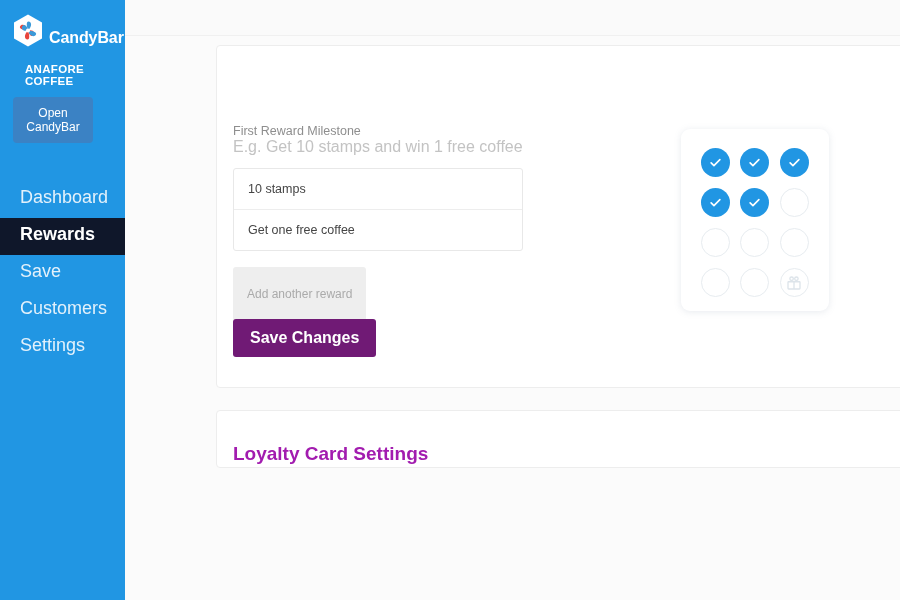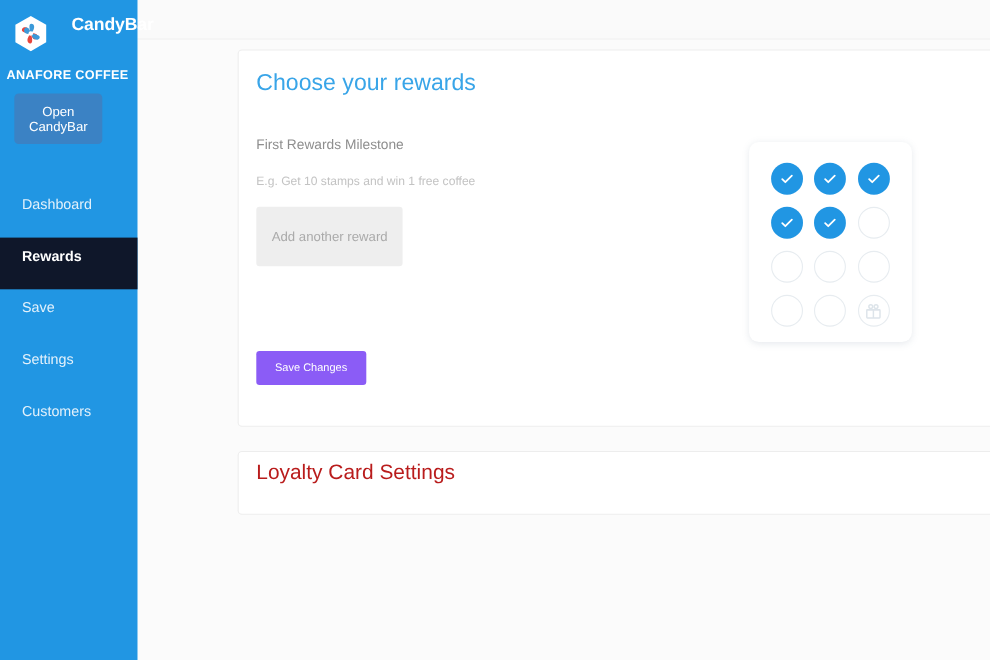--- a/index.html
+++ b/index.html
@@ -41,38 +41,38 @@
   .sidebar {
     position: absolute;
     left: 0; top: 0;
     width: 125px; height: 600px;
     background: #2196e3;
     z-index: 5;
   }
 
   .brand {
     display: flex;
-    align-items: flex-start;
+    align-items: flex-end;
     padding: 14px 0 0 13px;
-    gap: 22px;
+    gap: 6px;
   }
   .brand-logo { width: 30px; height: 33px; flex: 0 0 auto; display:block; }
   .brand-name {
     color: #ffffff;
     font-size: 16px;
     font-weight: 600;
     letter-spacing: -0.1px;
   }
 
   .store-name {
     color: #ffffff;
     font-size: 11.5px;
     font-weight: bold;
     letter-spacing: 0.3px;
-    padding: 16px 0 0 6px;
+    padding: 16px 0 0 25px;
   }
 
   .open-btn {
     display: block;
     margin: 10px 0 0 13px;
     width: 80px;
     padding: 9px 0;
     background: #3b82c4;
     color: #ffffff;
     border: none;
@@ -80,23 +80,23 @@
     font-family: inherit;
     font-size: 12px;
     cursor: pointer;
     text-align: center;
   }
 
   .nav { margin-top: 38px; }
   .nav-item {
     display: block;
     width: 125px;
-    padding: 8px 0 22px 20px;
+    padding: 8px 0 12px 20px;
     color: #e3f1fb;
-    font-size: 13px;
+    font-size: 18px;
     text-decoration: none;
     cursor: pointer;
     line-height: 17px;
   }
   .nav-item.active {
     background: #0f172a;
     color: #ffffff;
     font-weight: bold;
   }
 
@@ -117,40 +117,40 @@
   }
 
   .card-title {
     color: #39a5e8;
     font-size: 21px;
     font-weight: normal;
     position: absolute;
     left: 16px; top: 18px;
   }
   .card-title-muted {
-    color: #b91c1c;
+    color: #a21caf;
     font-size: 19px;
-    font-weight: normal;
-    position: absolute;
-    left: 16px; top: 8px;
+    font-weight: bold;
+    position: absolute;
+    left: 16px; top: 32px;
   }
 
   
   .form-area { position: absolute; left: 16px; top: 78px; }
 
   .field-label {
     color: #8e8e8e;
     font-size: 12.5px;
     line-height: 15px;
   }
   .field-hint {
     color: #c3c3c3;
-    font-size: 11px;
+    font-size: 16px;
     line-height: 14px;
-    margin-top: 19px;
+    margin-top: 1px;
   }
 
   .input-group {
     margin-top: 14px;
     width: 290px;
     border: 1px solid #e8e8e8;
     border-radius: 3px;
     background: #ffffff;
     overflow: hidden;
   }
@@ -175,28 +175,29 @@
     color: #aaaaaa;
     font-family: inherit;
     font-size: 12px;
     padding: 20px 14px;
     cursor: pointer;
   }
 
   .save-btn {
     position: absolute;
     left: 16px; top: 273px;
-    background: #8b5cf6;
+    background: #701a75;
     border: none;
     border-radius: 3px;
     color: #ffffff;
     font-family: inherit;
-    font-size: 10px;
+    font-size: 16px;
     padding: 10px 17px;
     cursor: pointer;
+    font-weight: bold;
   }
 
   
   .stamp-card {
     position: absolute;
     left: 464px; top: 83px;
     width: 148px; height: 182px;
     background: #ffffff;
     border-radius: 9px;
     box-shadow: 0 1px 7px rgba(120,140,160,0.18);
@@ -251,35 +252,38 @@
   </div>
 
   <div class="store-name">ANAFORE COFFEE</div>
 
   <button class="open-btn">Open CandyBar</button>
 
   <div class="nav">
     <a class="nav-item" href="#">Dashboard</a>
     <a class="nav-item active" href="#">Rewards</a>
     <a class="nav-item" href="#">Save</a>
+    <a class="nav-item" href="#">Customers</a>
     <a class="nav-item" href="#">Settings</a>
-    <a class="nav-item" href="#">Customers</a>
   </div>
 
 </nav>
 
 <section class="card card-rewards">
 
-  <h1 class="card-title">Choose your rewards</h1>
 
   <div class="form-area">
 
-    <div class="field-label">First Rewards Milestone</div>
+    <div class="field-label">First Reward Milestone</div>
     <div class="field-hint">E.g. Get 10 stamps and win 1 free coffee</div>
 
+    <div class="input-group">
+      <input class="input-row" type="text" value="10 stamps" style="">
+      <input class="input-row" type="text" value="Get one free coffee" style="">
+    </div>
 
     <button class="add-btn">Add another reward</button>
   </div>
 
   <button class="save-btn">Save Changes</button>
 
   <div class="stamp-card">
     <div class="stamp-grid">
 
       <div class="stamp filled">

